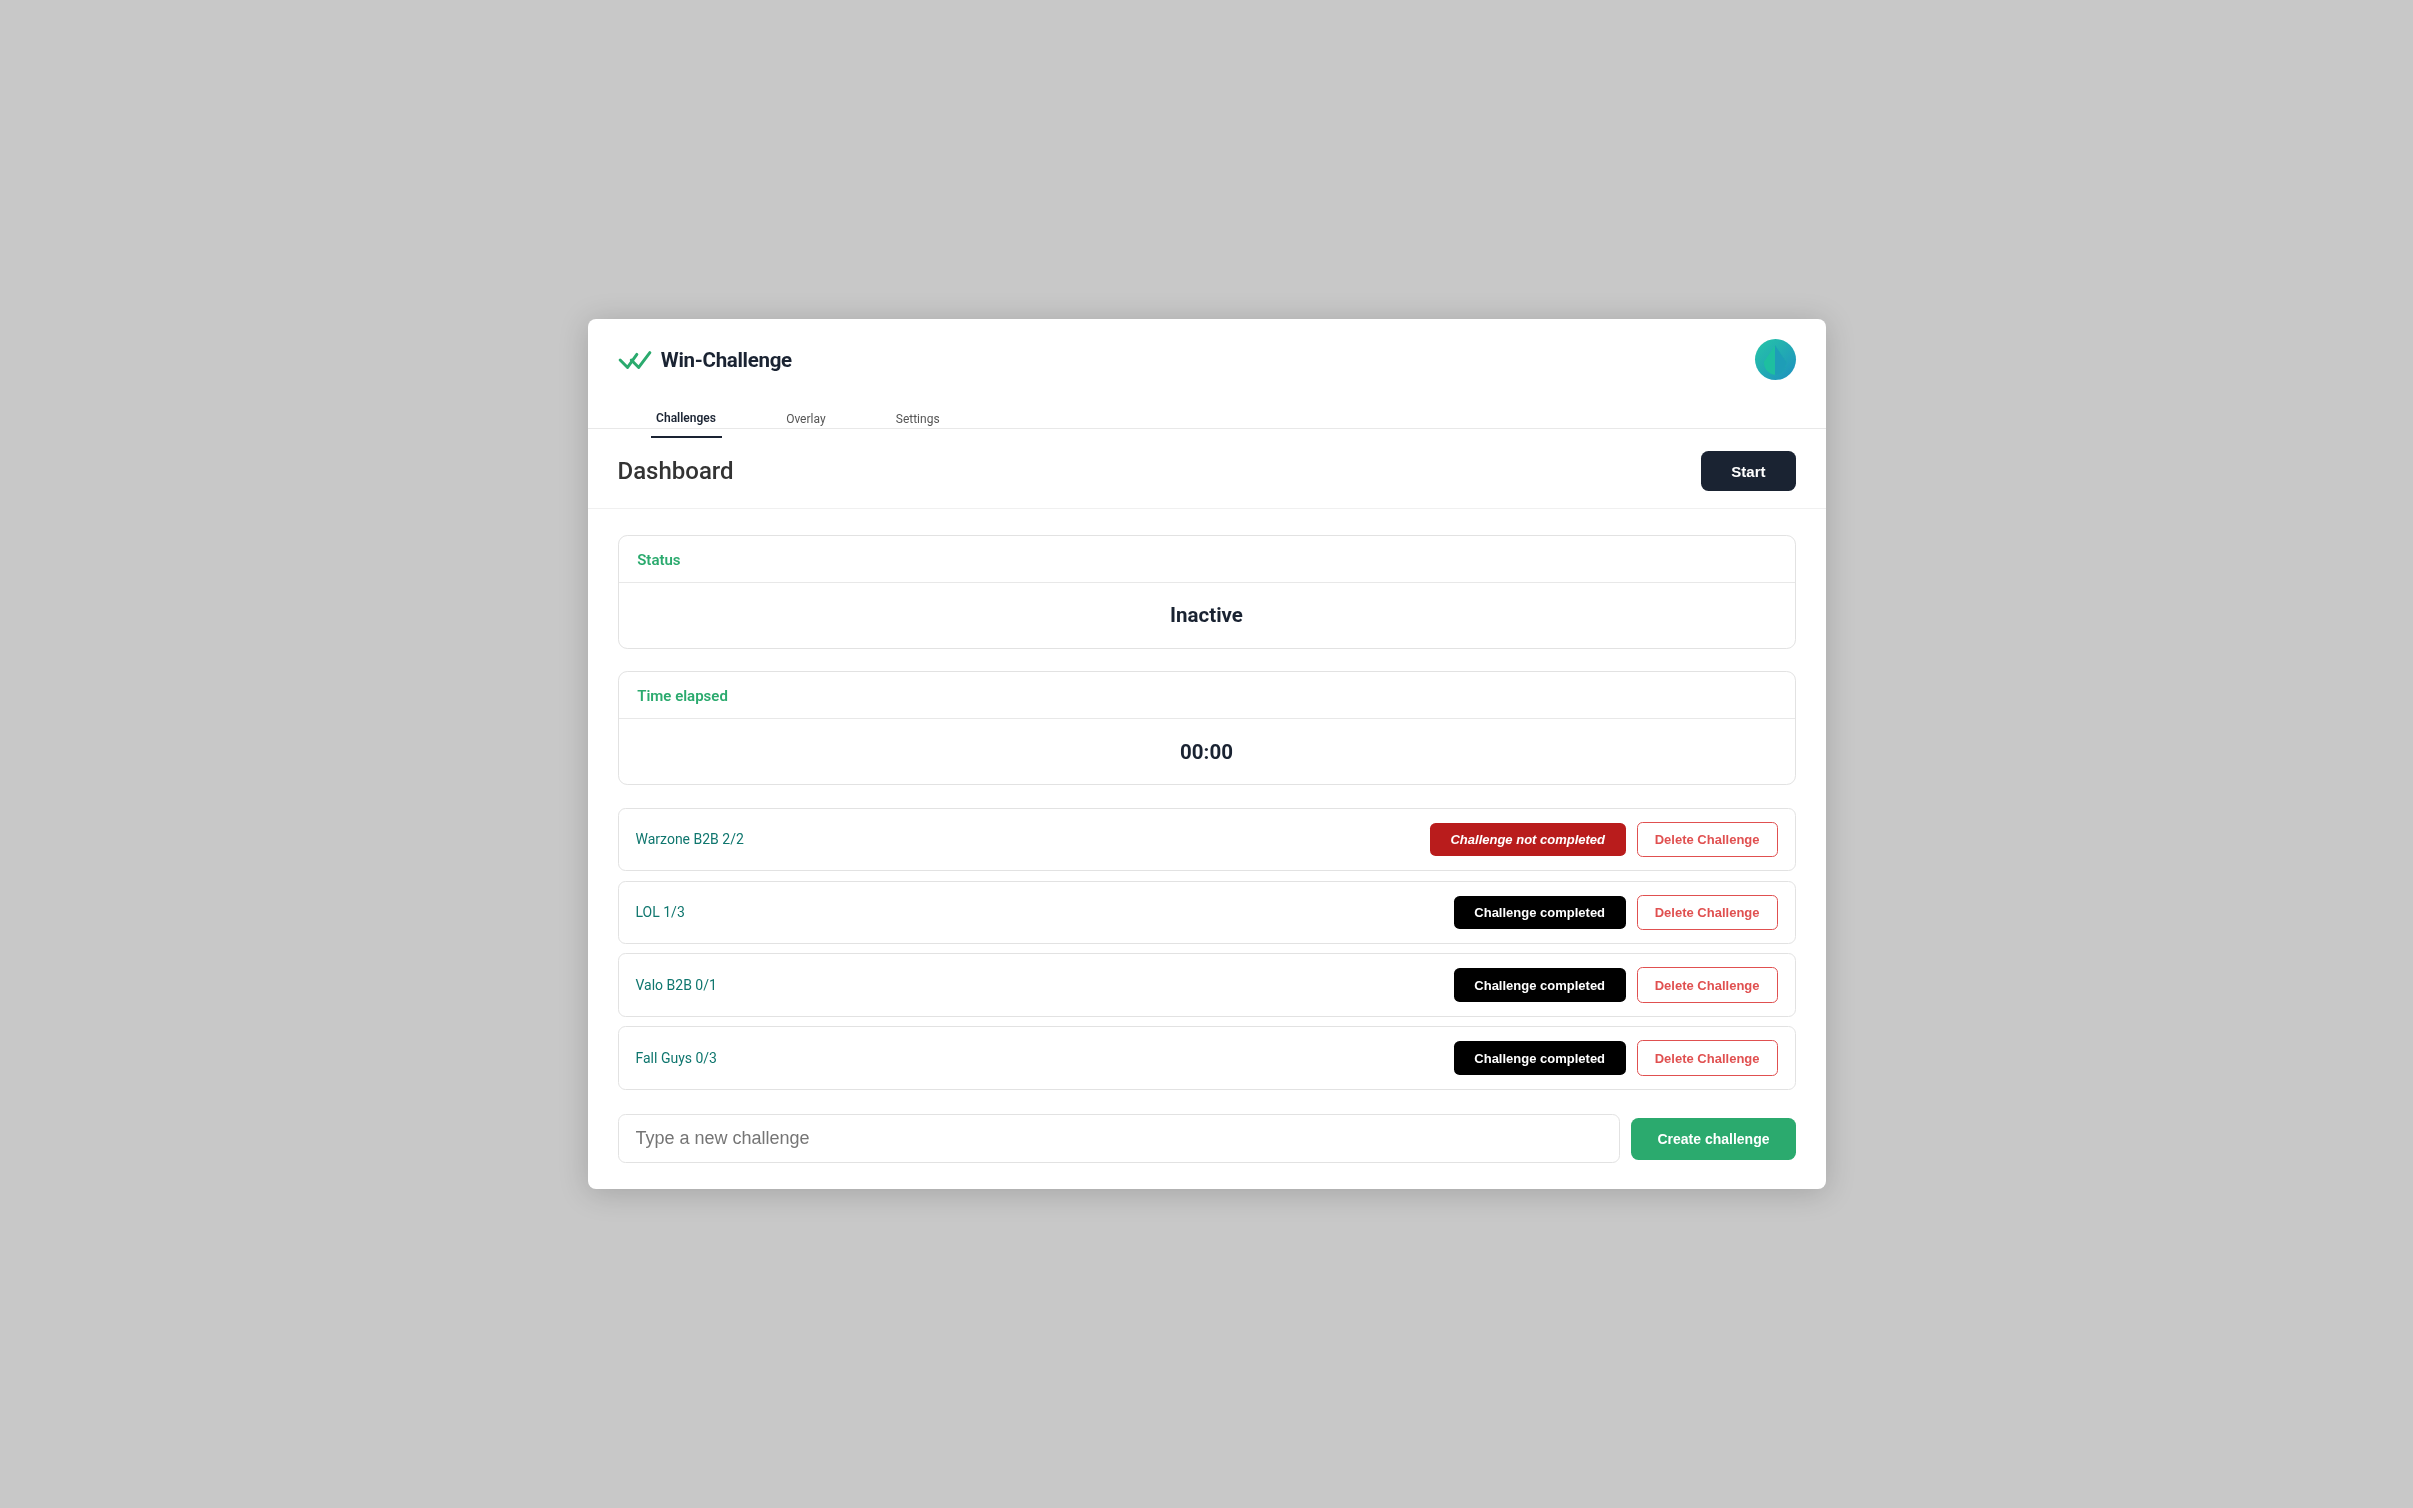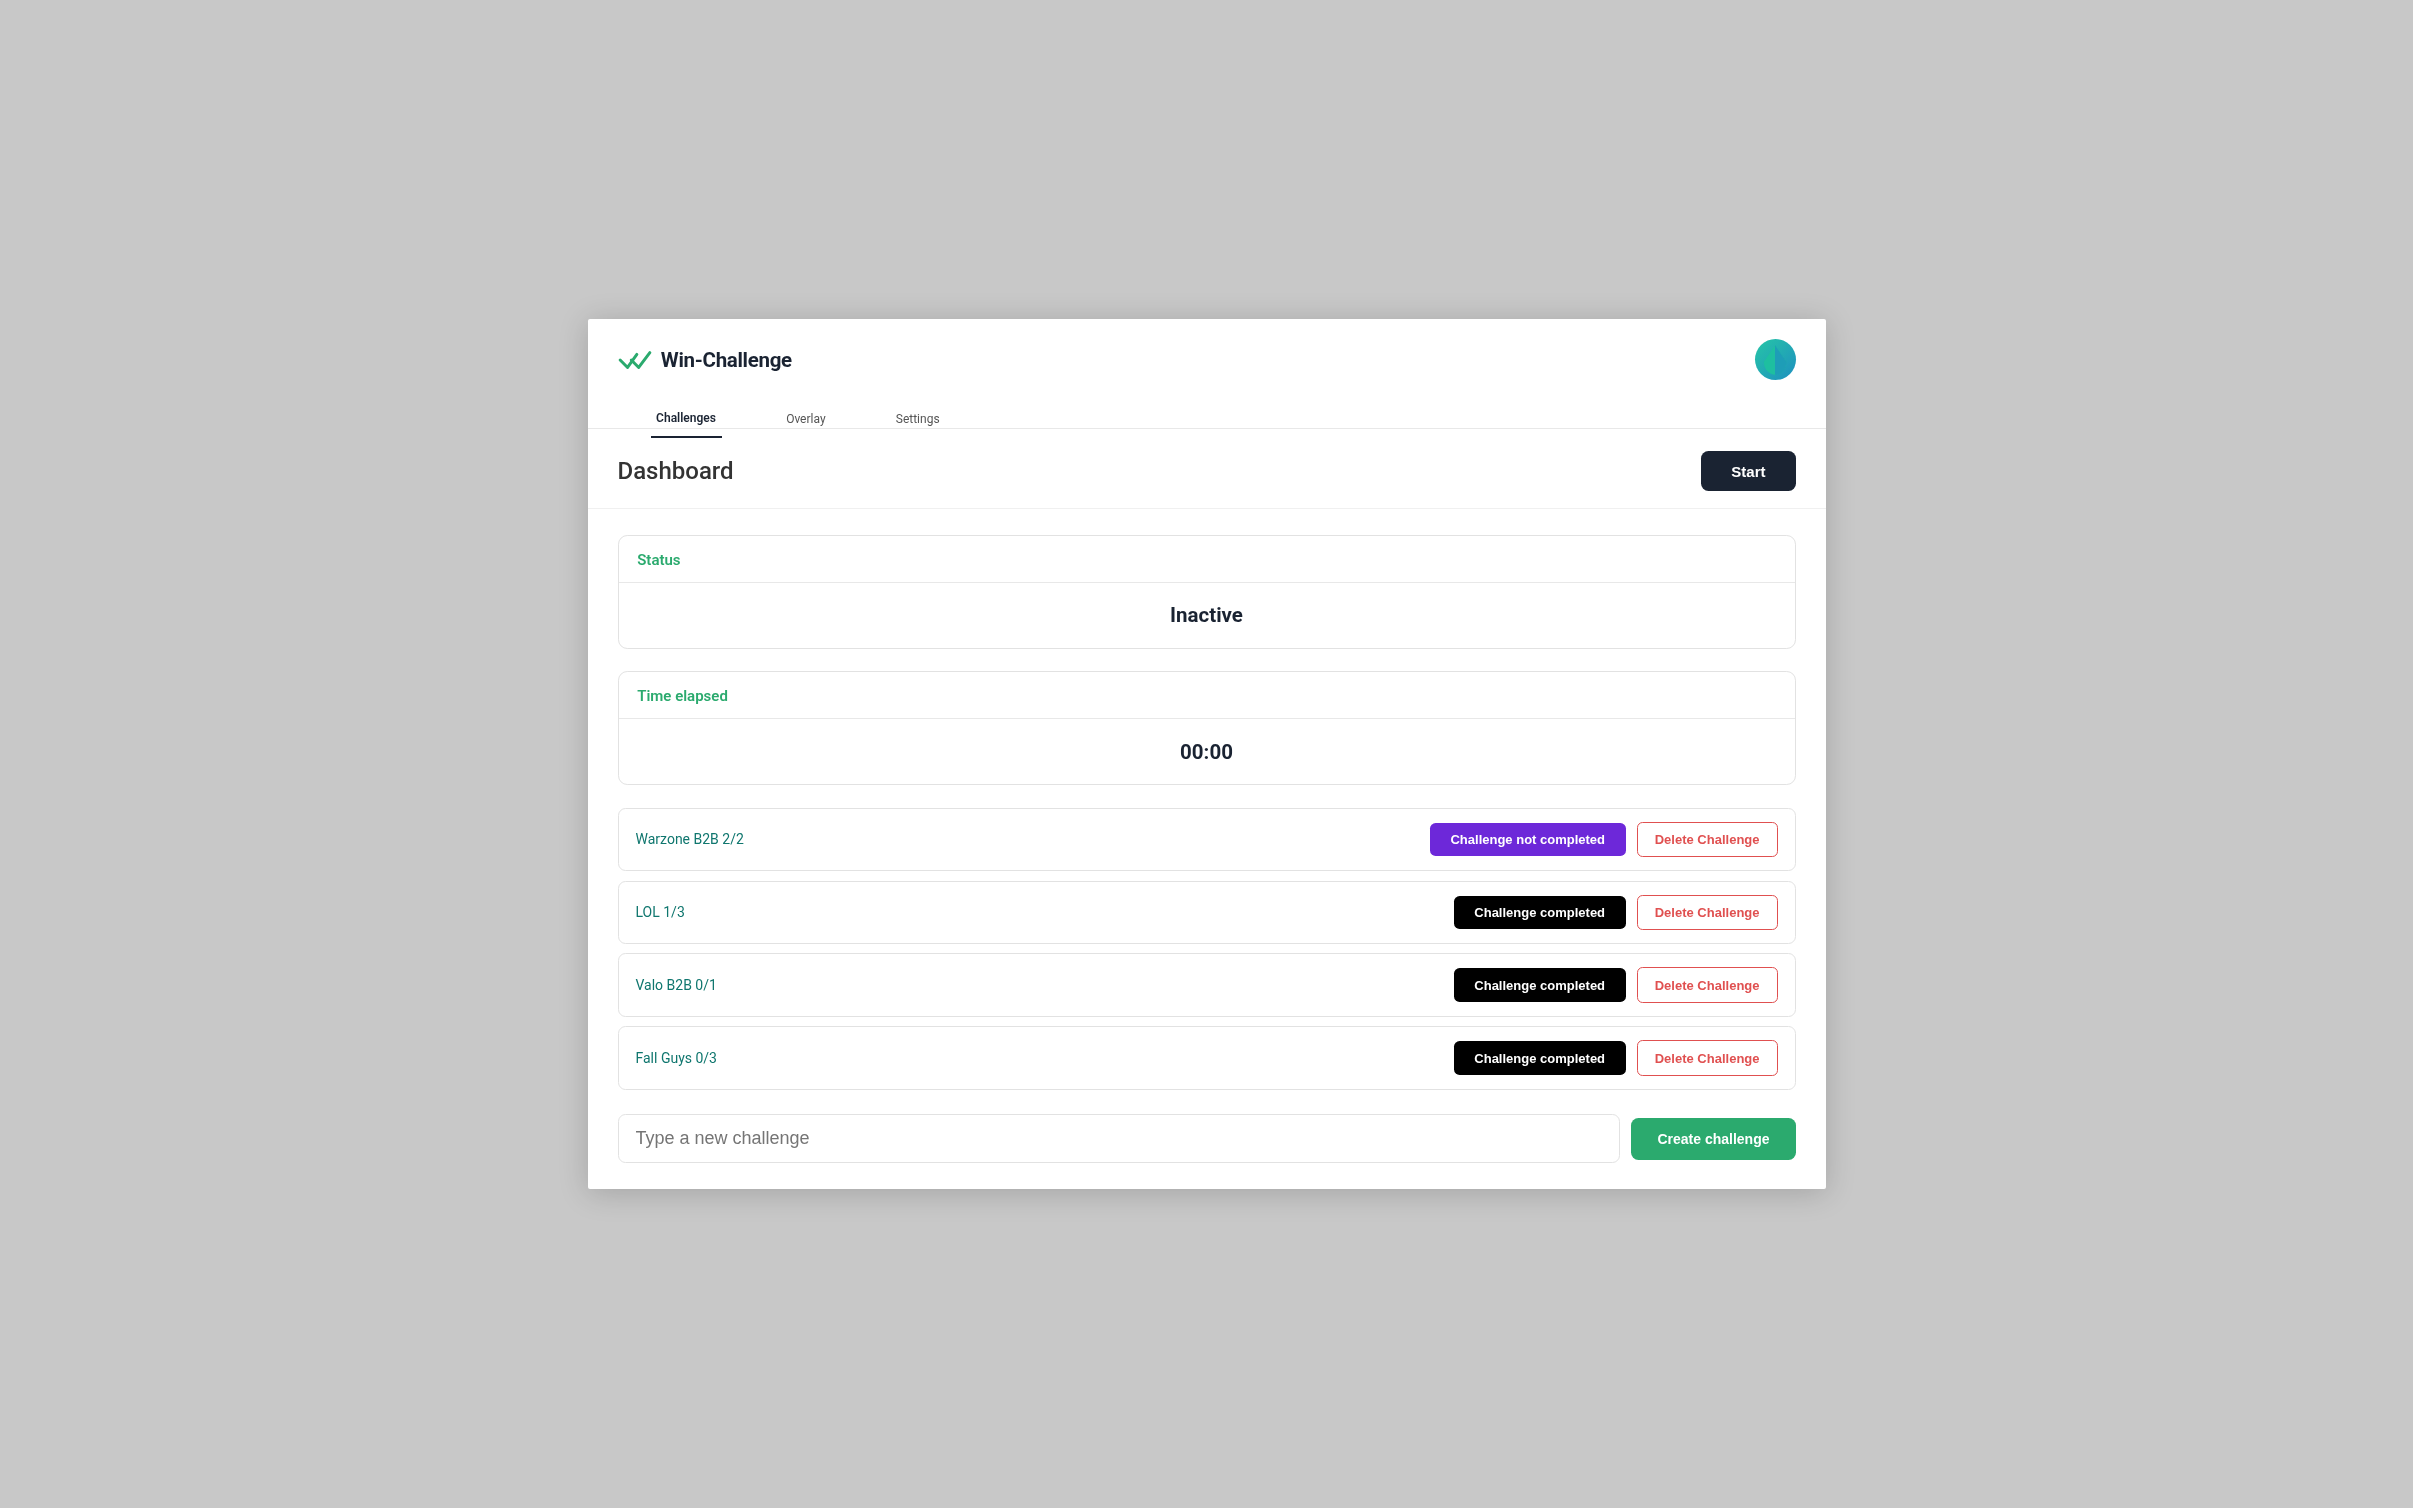--- a/index.html
+++ b/index.html
@@ -6,21 +6,21 @@
     body {
       background: #c8c8c8;
       display: flex;
       align-items: center;
       justify-content: center;
       min-height: 100vh;
       font-family: -apple-system, BlinkMacSystemFont, 'Segoe UI', Roboto, sans-serif;
     }
     .window {
       background: #fff;
-      border-radius: 2px;
+      border-radius: 8px;
       box-shadow: 0 3.7px 30px rgba(0,0,0,0.18);
       width: 1238px;
       min-height: 754px;
       overflow: hidden;
       position: relative;
     }
     
     .header {
       display: flex;
       align-items: center;
@@ -158,22 +158,23 @@
     .btn-status {
       border: none;
       border-radius: 5.6px;
       font-size: 13px;
       font-weight: 600;
       padding: 9.3px 20.5px;
       cursor: pointer;
       white-space: nowrap;
     }
     .btn-status.not-completed {
-      background: #6d28d9;
+      background: #b91c1c;
       color: #fff;
+      font-style: italic;
     }
     .btn-status.completed {
       background: #000000;
       color: #fff;
     }
     .btn-delete {
       border: 1.4px solid #e05050;
       background: #fff;
       color: #e05050;
       border-radius: 5.6px;

